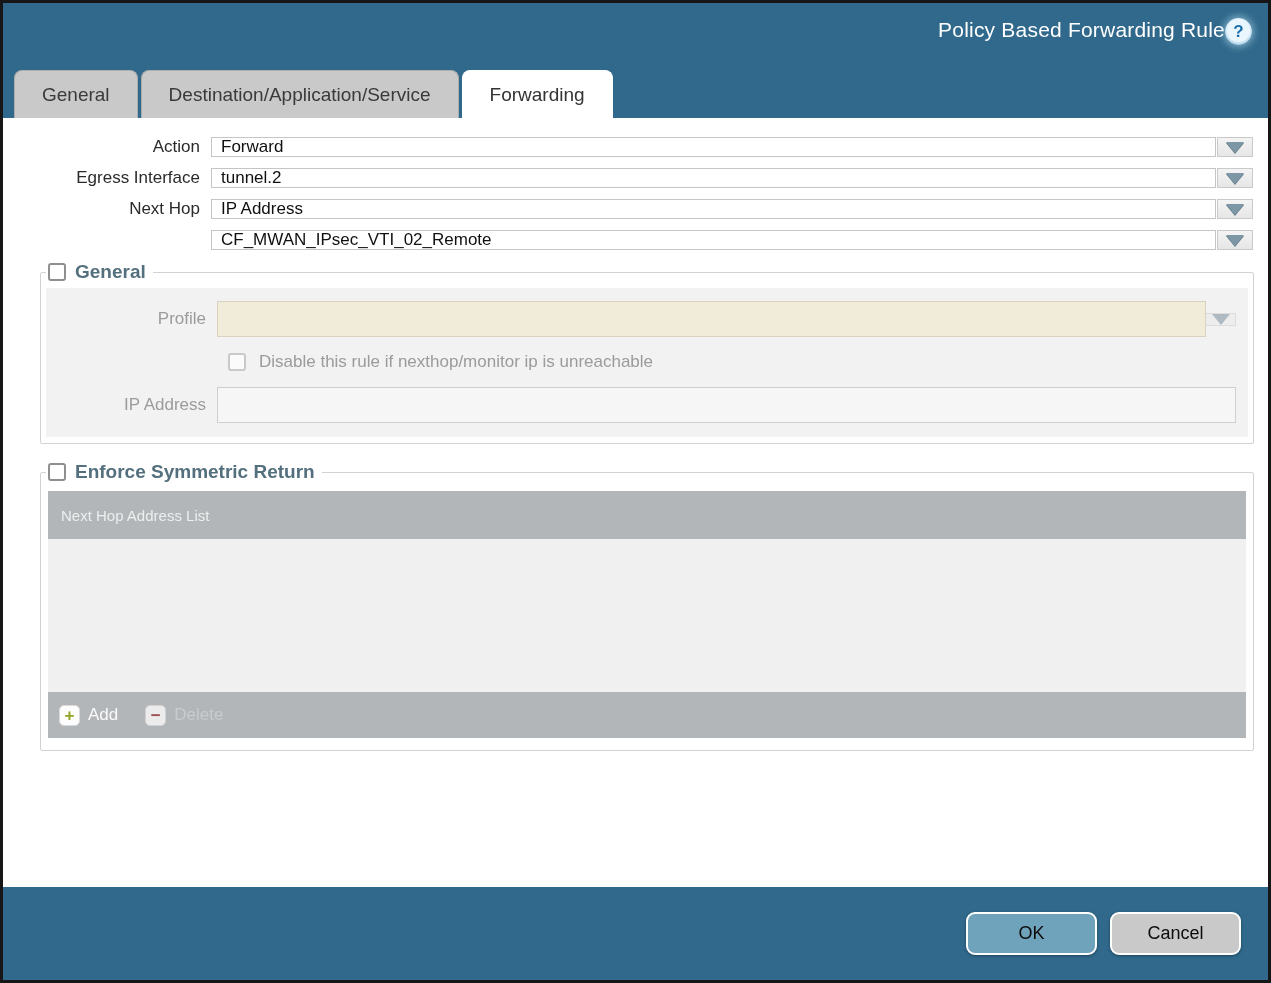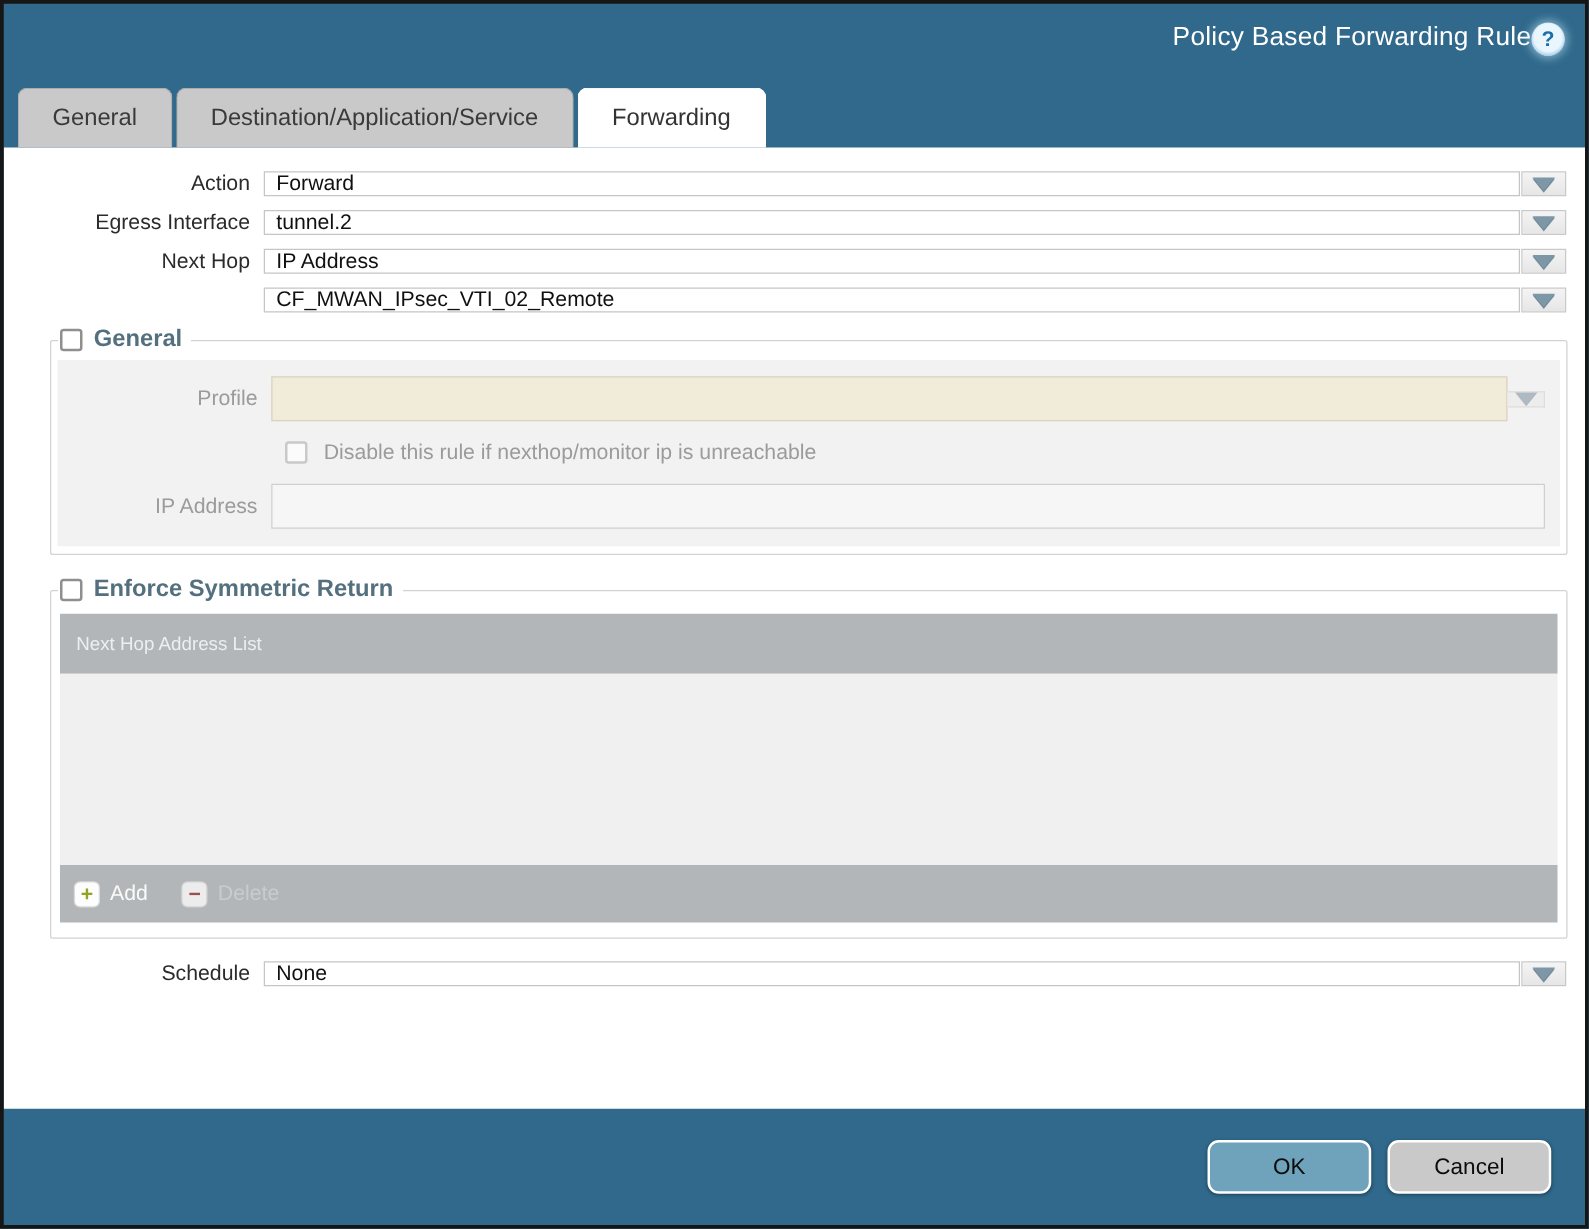--- a/index.html
+++ b/index.html
@@ -241,29 +241,20 @@
             <span class="tlbl">Add</span>
           </div>
           <div class="tbtn del">
             <span class="ic">−</span>
             <span class="tlbl">Delete</span>
           </div>
         </div>
       </div>
     </fieldset>
 
-    <div class="frow sched">
-      <div class="lbl">Schedule</div>
-      <div class="combo">
-        <div class="val">None</div>
-        <div class="dd-btn">
-            <span class="arr"></span>
-          </div>
-      </div>
-    </div>
 
   </div>
 
   <div class="footer">
     <div class="btn ok">OK</div>
     <div class="btn cancel">Cancel</div>
   </div>
 
 </div>
 

